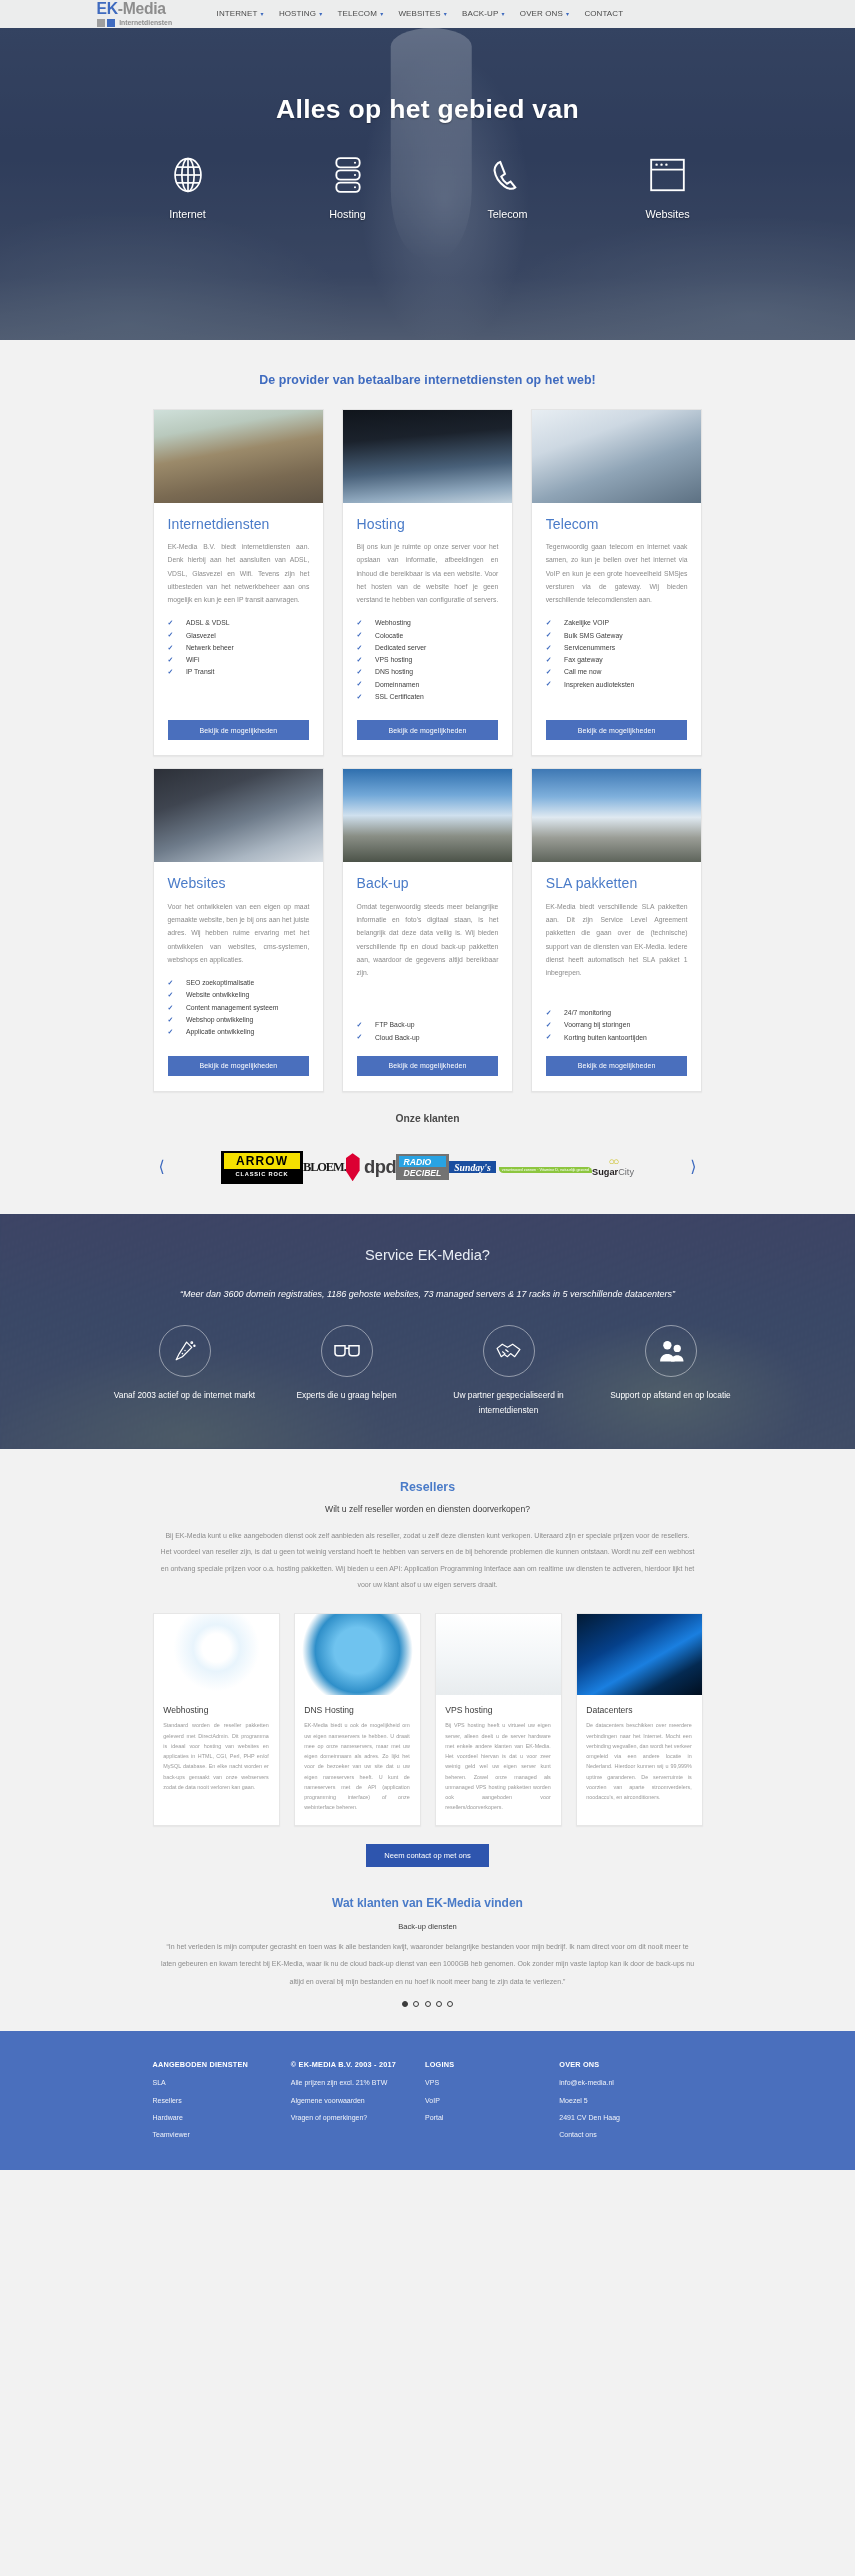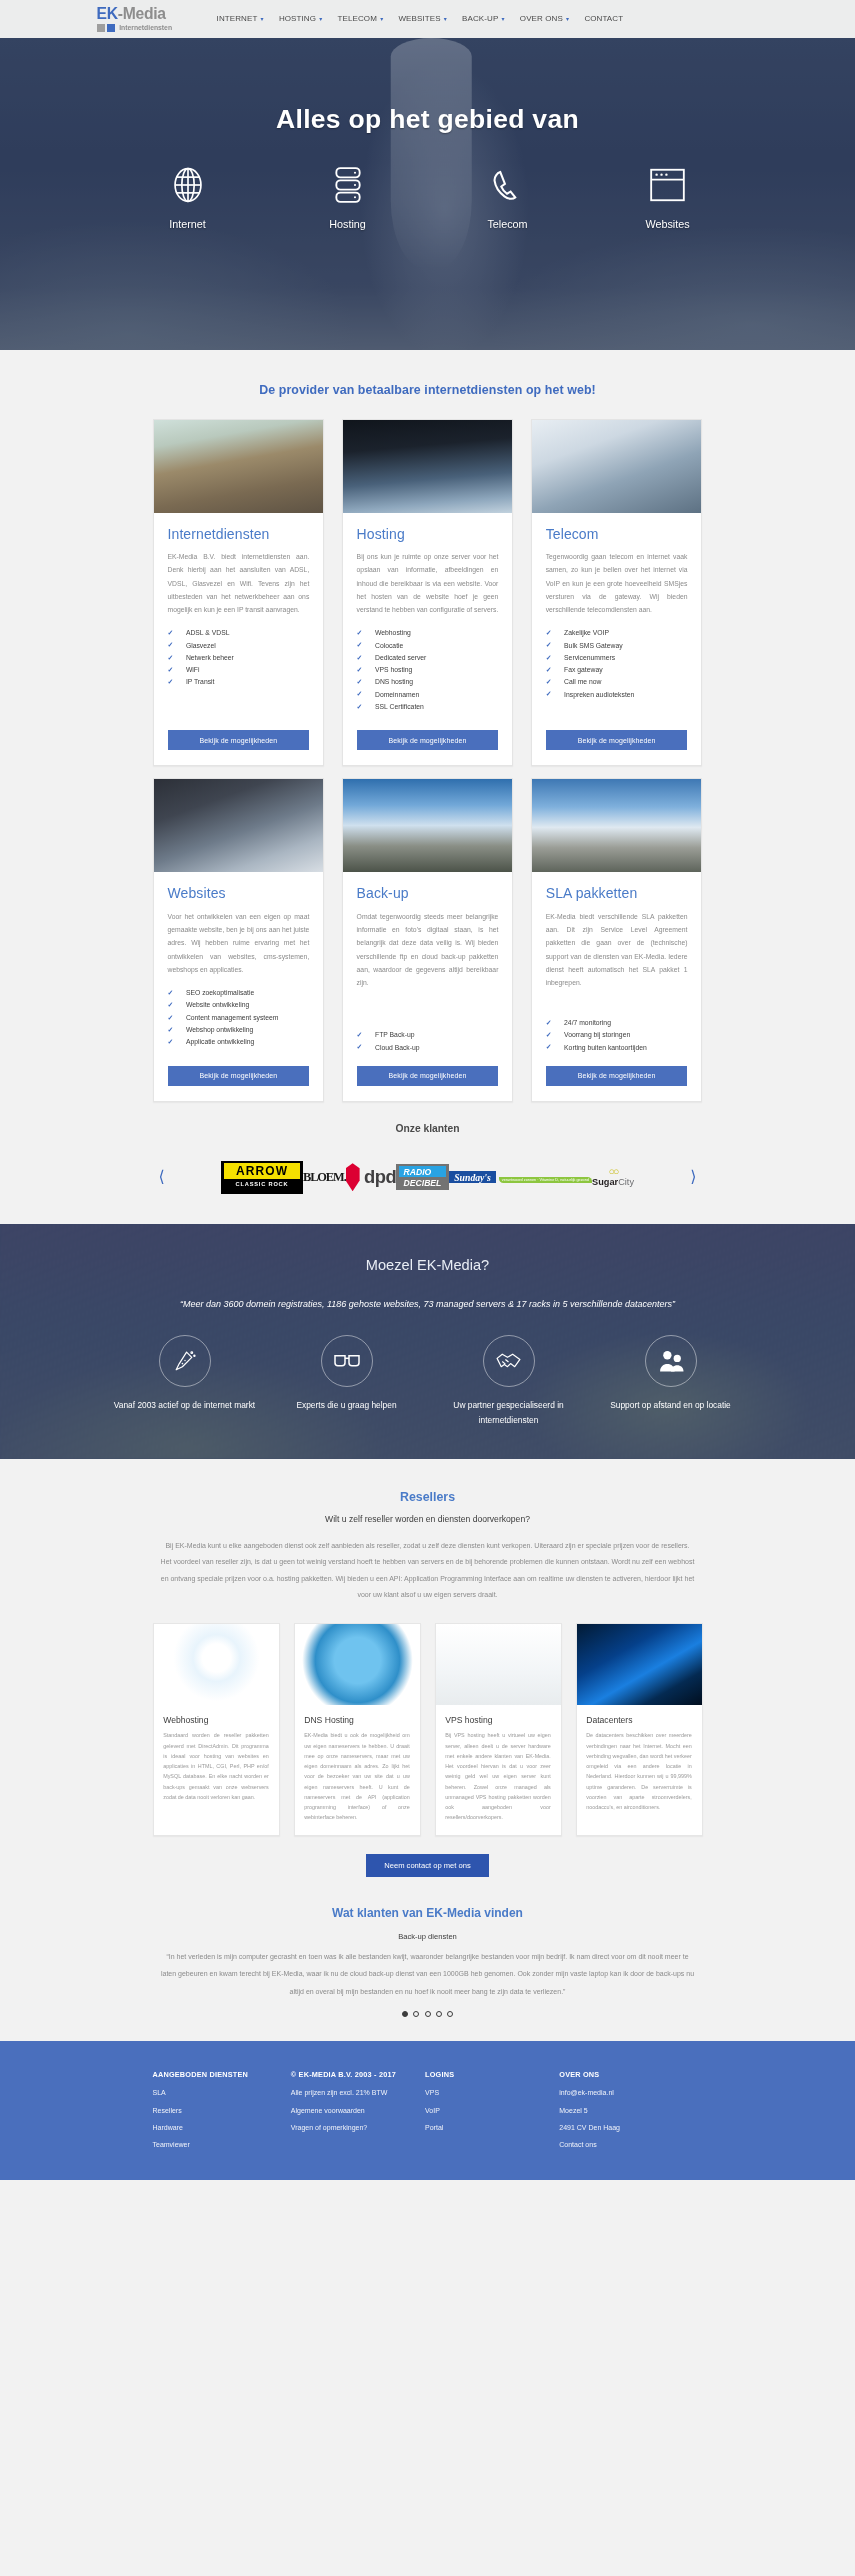--- a/index.html
+++ b/index.html
@@ -7,21 +7,21 @@
   body {
     font-family: "Liberation Sans", sans-serif;
     background: #f2f2f2;
     color: #333;
     -webkit-font-smoothing: antialiased;
   }
   .wrap { width: 550px; margin: 0 auto; }
 
   
   .site-header {
-    height: 38px;
+    height: 28px;
     background: #eceded;
     display: flex;
     align-items: center;
   }
   .header-inner { width: 665px; margin: 0 auto; display: flex; align-items: center; }
   .logo { display: flex; flex-direction: column; width: 100px; padding-left: 1.6px; }
   .logo-top { font-size: 15.7px; font-weight: 700; letter-spacing: -0.3px; line-height: 1; }
   .logo-top .ek { color: #3f6bbf; }
   .logo-top .media { color: #8d8d8d; }
   .logo-bottom { display: flex; align-items: center; margin-top: 2.2px; }
@@ -539,21 +539,21 @@
       </div>
       <div class="carousel-arrow">⟩</div>
     </div>
   </div>
 </section>
 
 <section class="waarom">
   <div class="waarom-bg"></div>
   <div class="waarom-veil"></div>
   <div class="waarom-inner">
-    <h2 class="waarom-title">Moezel EK-Media?</h2>
+    <h2 class="waarom-title">Service EK-Media?</h2>
     <p class="waarom-quote">“Meer dan 3600 domein registraties, 1186 gehoste websites, 73 managed servers &amp; 17 racks in 5 verschillende datacenters”</p>
     <div class="waarom-items">
 
       <div class="waarom-item">
         <div class="circ">
           <svg width="25" height="25" viewBox="0 0 48 48" fill="none" stroke="#fff" stroke-width="2.3" stroke-linejoin="round">
             <path d="M28 6l10 10-18 18-12 6 6-12z"></path>
             <circle cx="20" cy="28" r="1.6" fill="#fff" stroke="none"></circle>
             <circle cx="25" cy="22" r="1.3" fill="#fff" stroke="none"></circle>
             <circle cx="38" cy="7" r="1.6"></circle>

